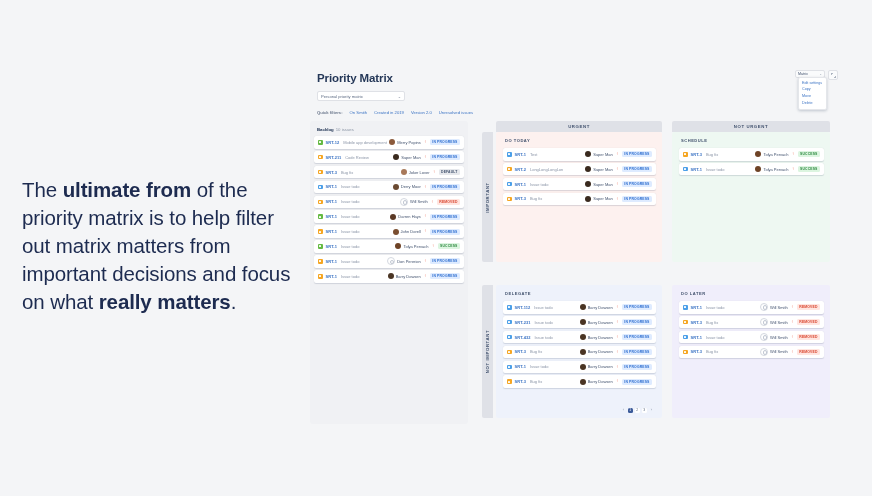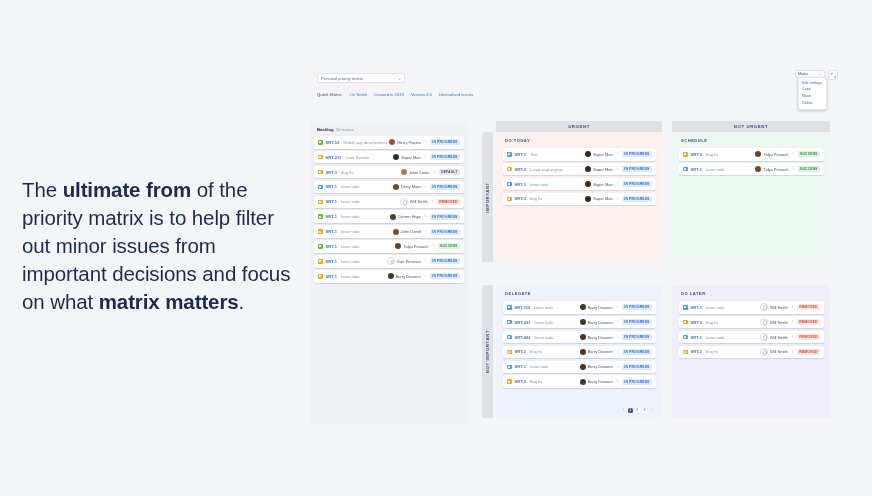--- a/index.html
+++ b/index.html
@@ -128,24 +128,25 @@
     min-width:5.5px;height:5.5px;border-radius:1.5px;background:#fff;
     display:flex;align-items:center;justify-content:center;
     font-size:3.4px;color:#5e6c84;padding:0 0.8px;box-sizing:border-box;
   }
   #pagination .pg.active{background:#3b5a99;color:#fff;}
   #pagination .arrow{background:transparent;color:#7a869a;}
 </style>
 </head>
 <body>
 
-<div id="promo"><span>The </span><b>ultimate from</b><span> of the priority matrix is to help filter out minor issues from important decisions and focus on what </span><b>matrix matters</b><span>.</span></div>
+<div id="promo"><span>The </span><b>ultimate from</b><span> of the priority matrix is to help filter out matrix matters from important decisions and focus on what </span><b>really matters</b><span>.</span></div>
 
 <div id="app">
 
+  <div id="page-title">Priority Matrix</div>
 
   <div id="matrix-select">
     <span class="val">Personal priority matrix</span>
     <span class="chev">⌄</span>
   </div>
 
   <div id="quick-filters">
     <span class="qf-label">Quick filters:</span>
   <span class="qf">On Smith</span>
       <span class="qf">Created in 2019</span>

